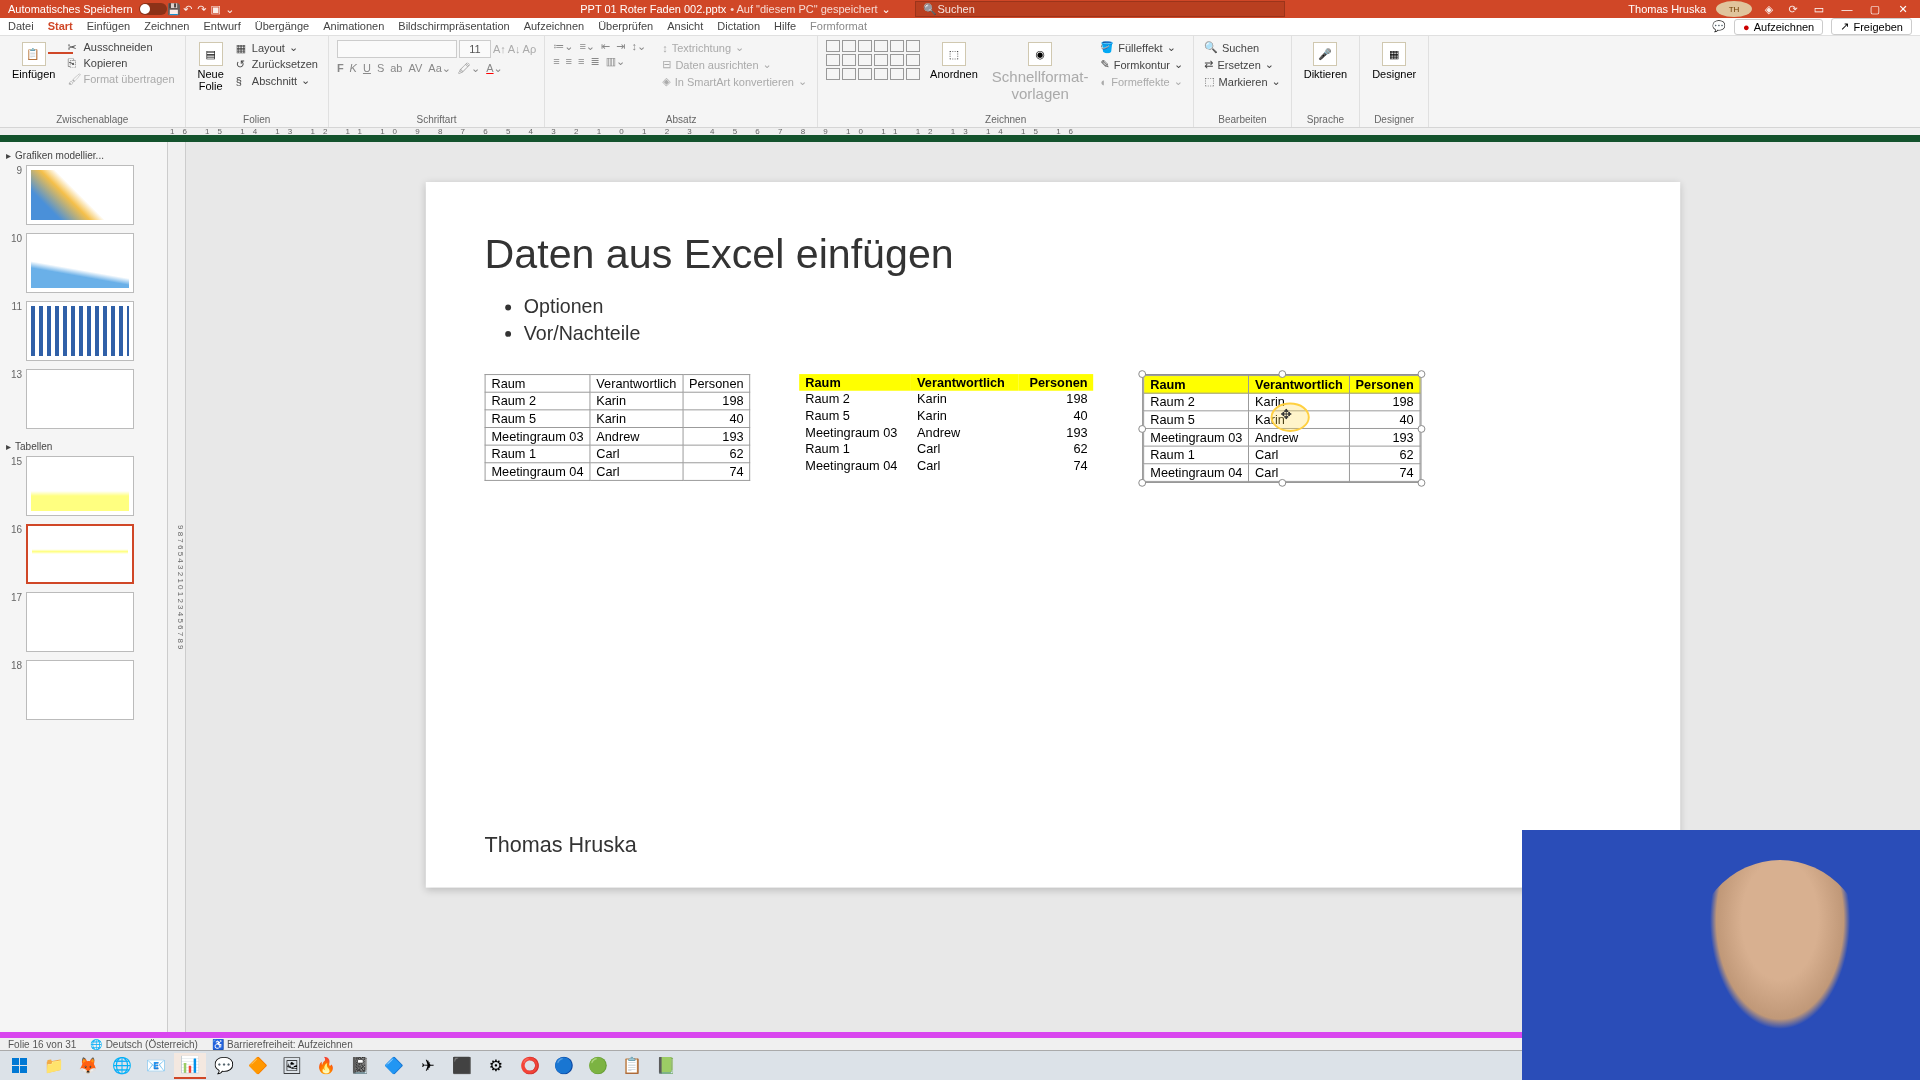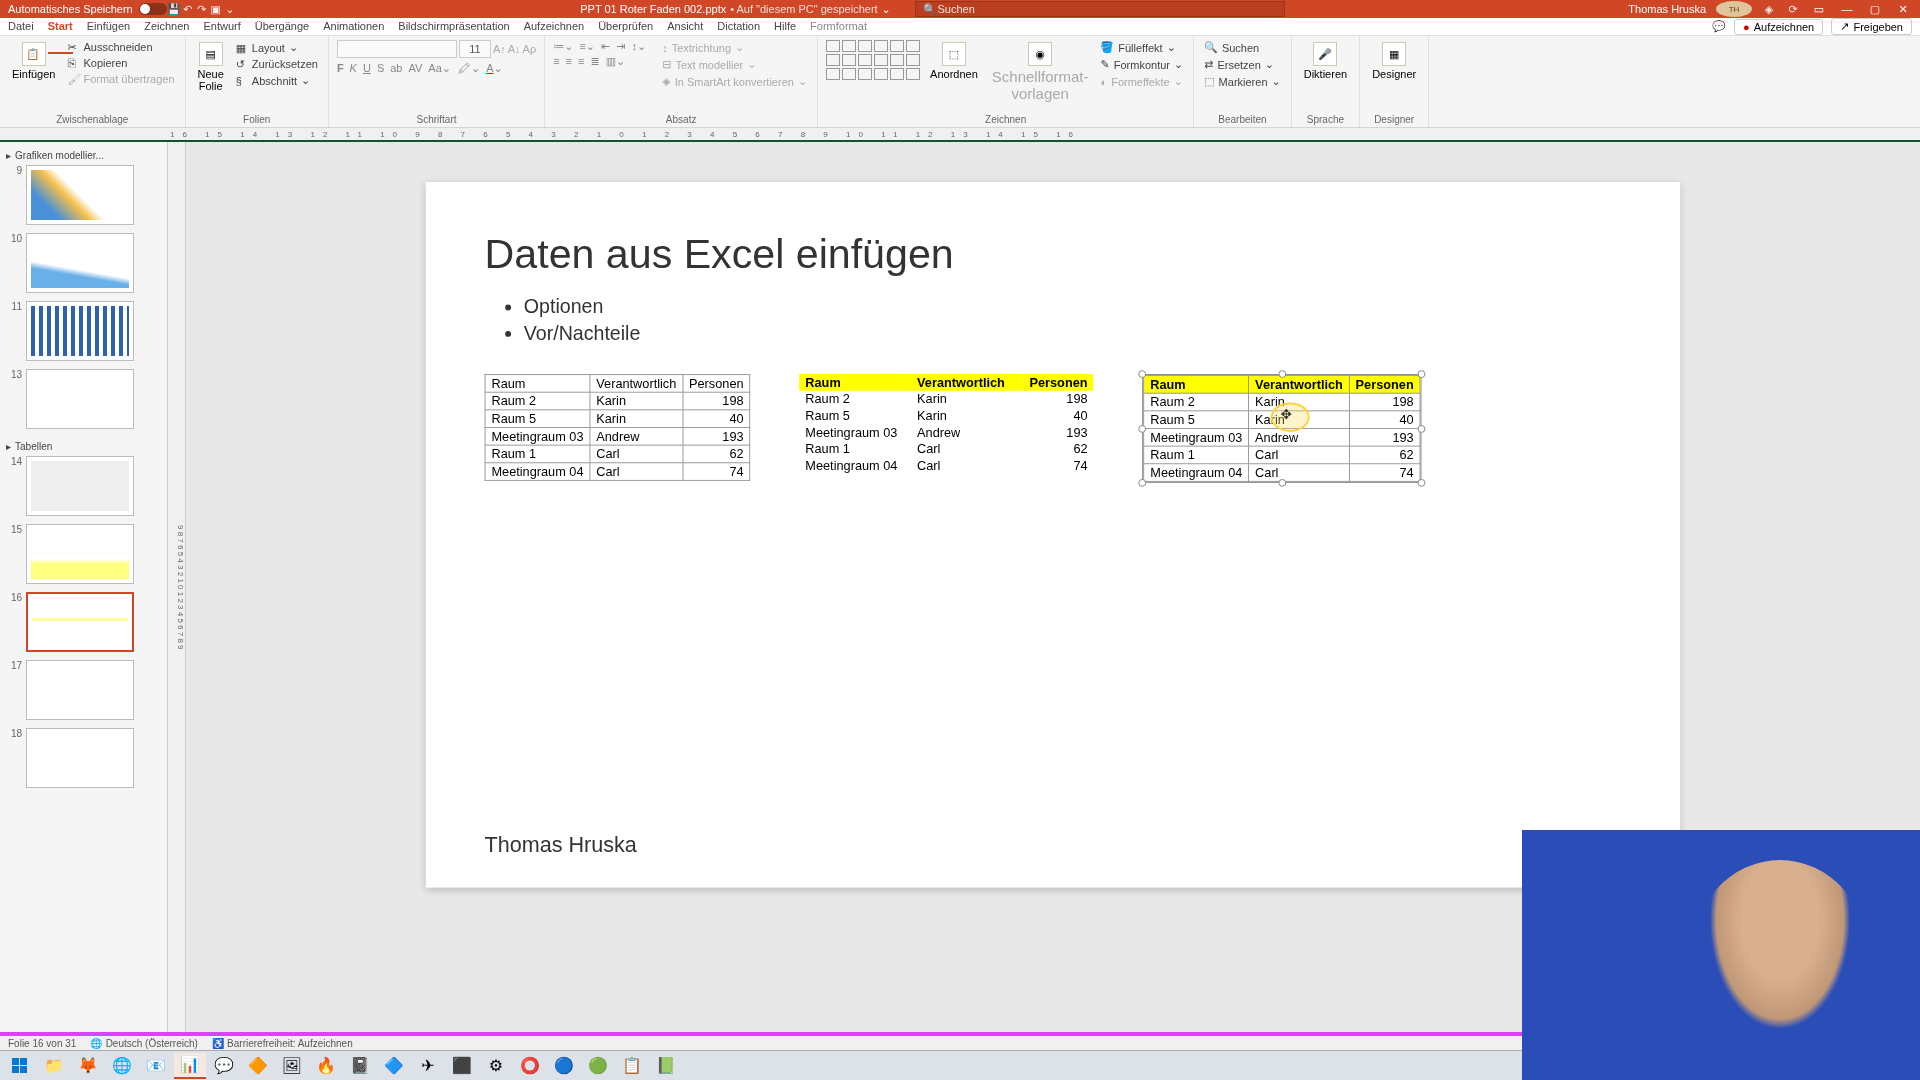--- a/index.html
+++ b/index.html
@@ -43,21 +43,21 @@
 .font-group { display: flex; flex-direction: column; gap: 4px; }
 .font-row1 { display: flex; gap: 2px; align-items: center; }
 .font-name { width: 120px; height: 18px; border: 1px solid #ccc; background: #fafafa; font-size: 11px; padding: 0 4px; }
 .font-size { width: 32px; height: 18px; border: 1px solid #ccc; background: #fafafa; text-align: center; font-size: 11px; }
 .font-btns { display: flex; gap: 6px; color: #888; }
 .font-btns span { cursor: pointer; }
 .shape-grid { display: grid; grid-template-columns: repeat(6, 14px); gap: 2px; }
 .shape-cell { width: 14px; height: 12px; border: 1px solid #999; }
 
 
-.ruler-h { height: 14px; background: #f0f0f0; border-bottom: 2px solid #14532d; font-size: 8px; display: flex; align-items: center; padding-left: 170px; color: #666; letter-spacing: 8px; }
+.ruler-h { height: 14px; background: #f0f0f0; border-bottom: 7px solid #14532d; font-size: 8px; display: flex; align-items: center; padding-left: 170px; color: #666; letter-spacing: 8px; }
 
 
 .main { display: flex; height: calc(100% - 18px - 18px - 92px - 14px - 18px - 30px); }
 
 
 .thumbs { width: 168px; background: #f5f5f5; border-right: 1px solid #ccc; overflow-y: auto; padding: 4px; position: relative; }
 .section-hdr { font-size: 10px; color: #444; padding: 4px 2px; display: flex; align-items: center; gap: 4px; }
 .thumb-row { display: flex; gap: 4px; margin-bottom: 8px; align-items: flex-start; }
 .thumb-num { width: 18px; text-align: right; font-size: 10px; color: #666; }
 .thumb { width: 108px; height: 60px; background: #fff; border: 1px solid #bbb; position: relative; overflow: hidden; }
@@ -97,21 +97,21 @@
 .highlight-cell { position: absolute; width: 40px; height: 30px; border: 2px solid #ffd040; border-radius: 50%; background: rgba(255,220,80,.3); }
 .move-cursor { position: absolute; font-size: 14px; color: #333; }
 
 .author { position: absolute; bottom: 30px; left: 60px; font-size: 22px; color: #333; }
 
 
 .webcam { position: absolute; right: 0; bottom: 0; width: 398px; height: 250px; background: #2a4db8; }
 .webcam::after { content: ''; position: absolute; right: 50px; bottom: 20px; width: 180px; height: 200px; background: radial-gradient(ellipse at 50% 30%, #d8b090 30%, #c09878 50%, transparent 55%), #2a4db8; border-radius: 50% 50% 40% 40%; }
 
 
-.statusbar { height: 18px; background: #f0f0f0; border-top: 4px solid #d946ef; display: flex; align-items: center; padding: 0 8px; font-size: 10px; color: #555; justify-content: space-between; }
+.statusbar { height: 18px; background: #f0f0f0; border-top: 6px solid #d946ef; display: flex; align-items: center; padding: 0 8px; font-size: 10px; color: #555; justify-content: space-between; }
 .statusbar .left, .statusbar .right { display: flex; gap: 14px; align-items: center; }
 
 
 .taskbar { height: 30px; background: #dce2e8; border-top: 1px solid #aaa; display: flex; align-items: center; padding: 0 4px; gap: 2px; }
 .task-ico { width: 32px; height: 26px; display: flex; align-items: center; justify-content: center; cursor: pointer; }
 .task-ico.active { border-bottom: 2px solid #d04727; background: #f4e8e0; }
 .taskbar .spacer { flex: 1; }
 .tray { display: flex; gap: 6px; align-items: center; font-size: 10px; color: #333; }
 
 svg { display: block; }
@@ -263,21 +263,21 @@
         <div class="font-btns">
           <span>≡</span>
           <span>≡</span>
           <span>≡</span>
           <span>≣</span>
           <span>▥⌄</span>
         </div>
       </div>
       <div class="smallrow" style="margin-left:8px">
         <div class="smallbtn disabled"><span>↕</span><span>Textrichtung</span> ⌄</div>
-        <div class="smallbtn disabled"><span>⊟</span><span>Text modellier</span> ⌄</div>
+        <div class="smallbtn disabled"><span>⊟</span><span>Daten ausrichten</span> ⌄</div>
         <div class="smallbtn disabled"><span>◈</span><span>In SmartArt konvertieren</span> ⌄</div>
       </div>
     </div>
     <div class="group-label">Absatz</div>
   </div>
 
   <div class="group">
     <div class="group-body">
       <div class="shape-grid">
         <div class="shape-cell"></div>
@@ -376,26 +376,20 @@
           <div class="thumb-content" style="background:repeating-linear-gradient(90deg,#3060a8 0 4px,transparent 4px 8px)"></div>
         </div>
       </div>
     <div class="thumb-row">
         <div class="thumb-num">13</div>
         <div class="thumb">
           <div class="thumb-content"></div>
         </div>
       </div>
     <div class="section-hdr">▸ <span>Tabellen</span></div>
-    <div class="thumb-row">
-        <div class="thumb-num">14</div>
-        <div class="thumb">
-          <div class="thumb-content" style="background:#eee"></div>
-        </div>
-      </div>
     <div class="thumb-row">
         <div class="thumb-num">15</div>
         <div class="thumb">
           <div class="thumb-content" style="background:linear-gradient(0deg,#ffff80 30%,transparent 40%)"></div>
         </div>
       </div>
     <div class="thumb-row">
         <div class="thumb-num">16</div>
         <div class="thumb active">
           <div class="thumb-content" style="background:linear-gradient(0deg,transparent 50%,#ffff80 55%,transparent 60%)"></div>

